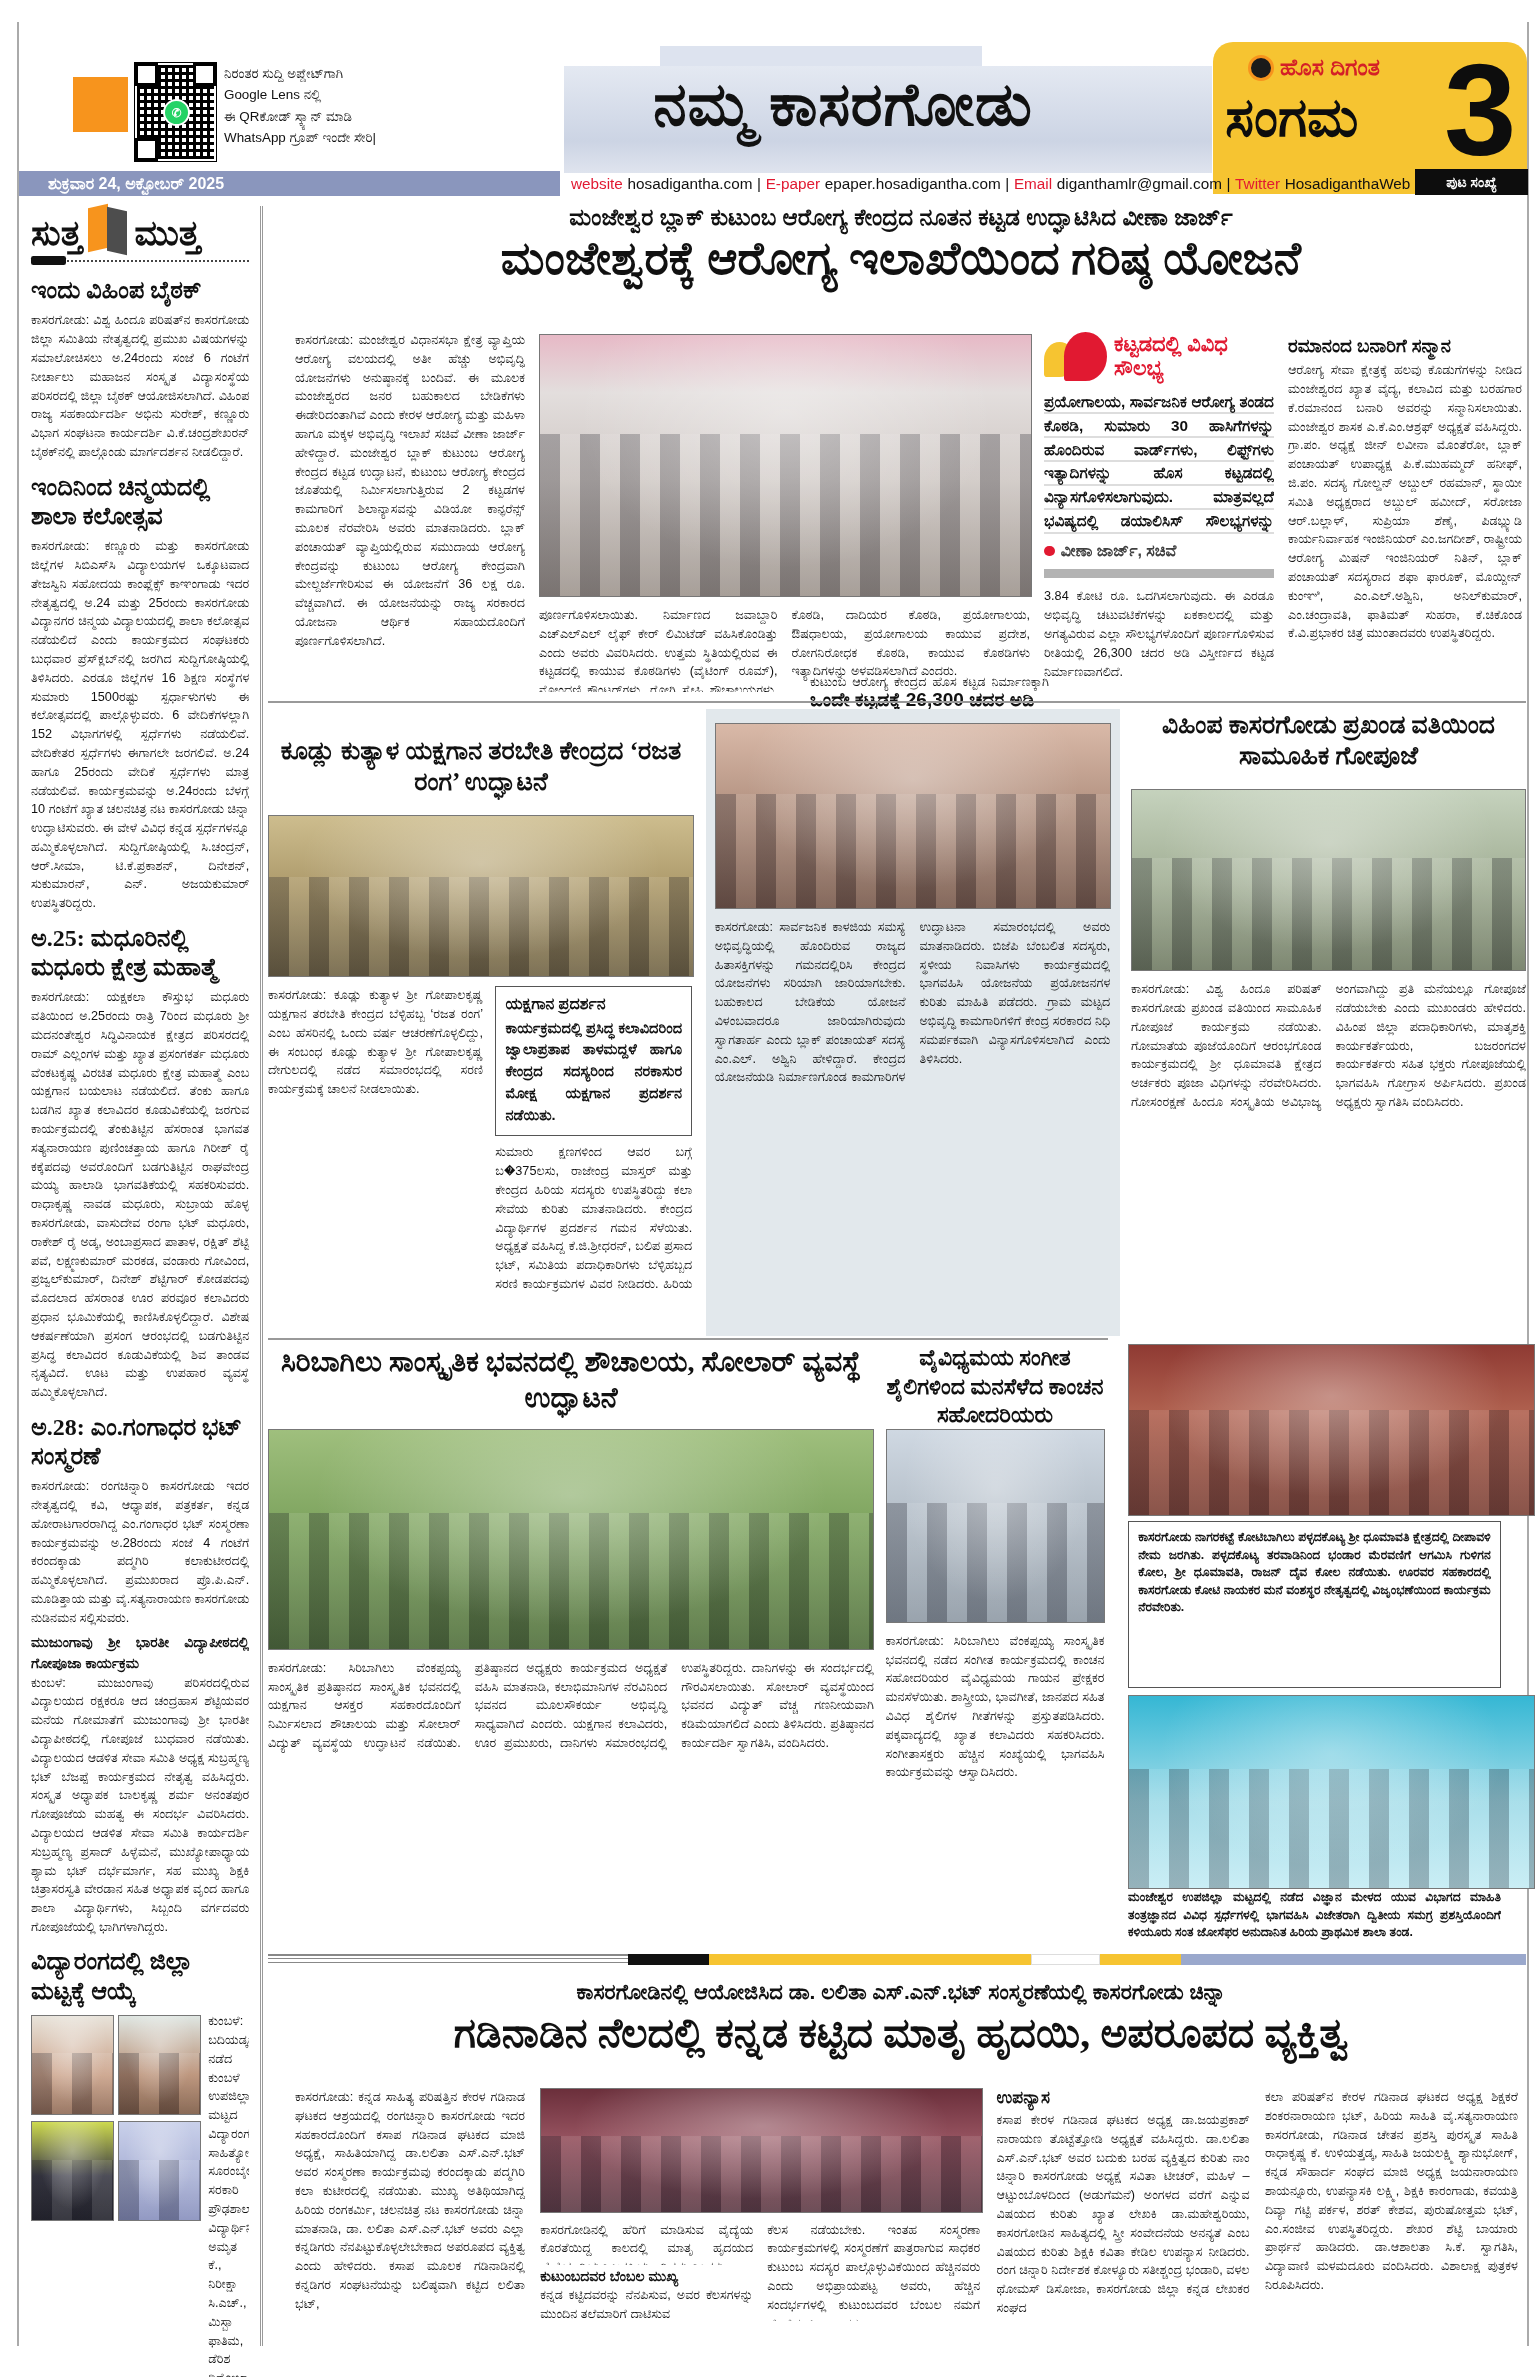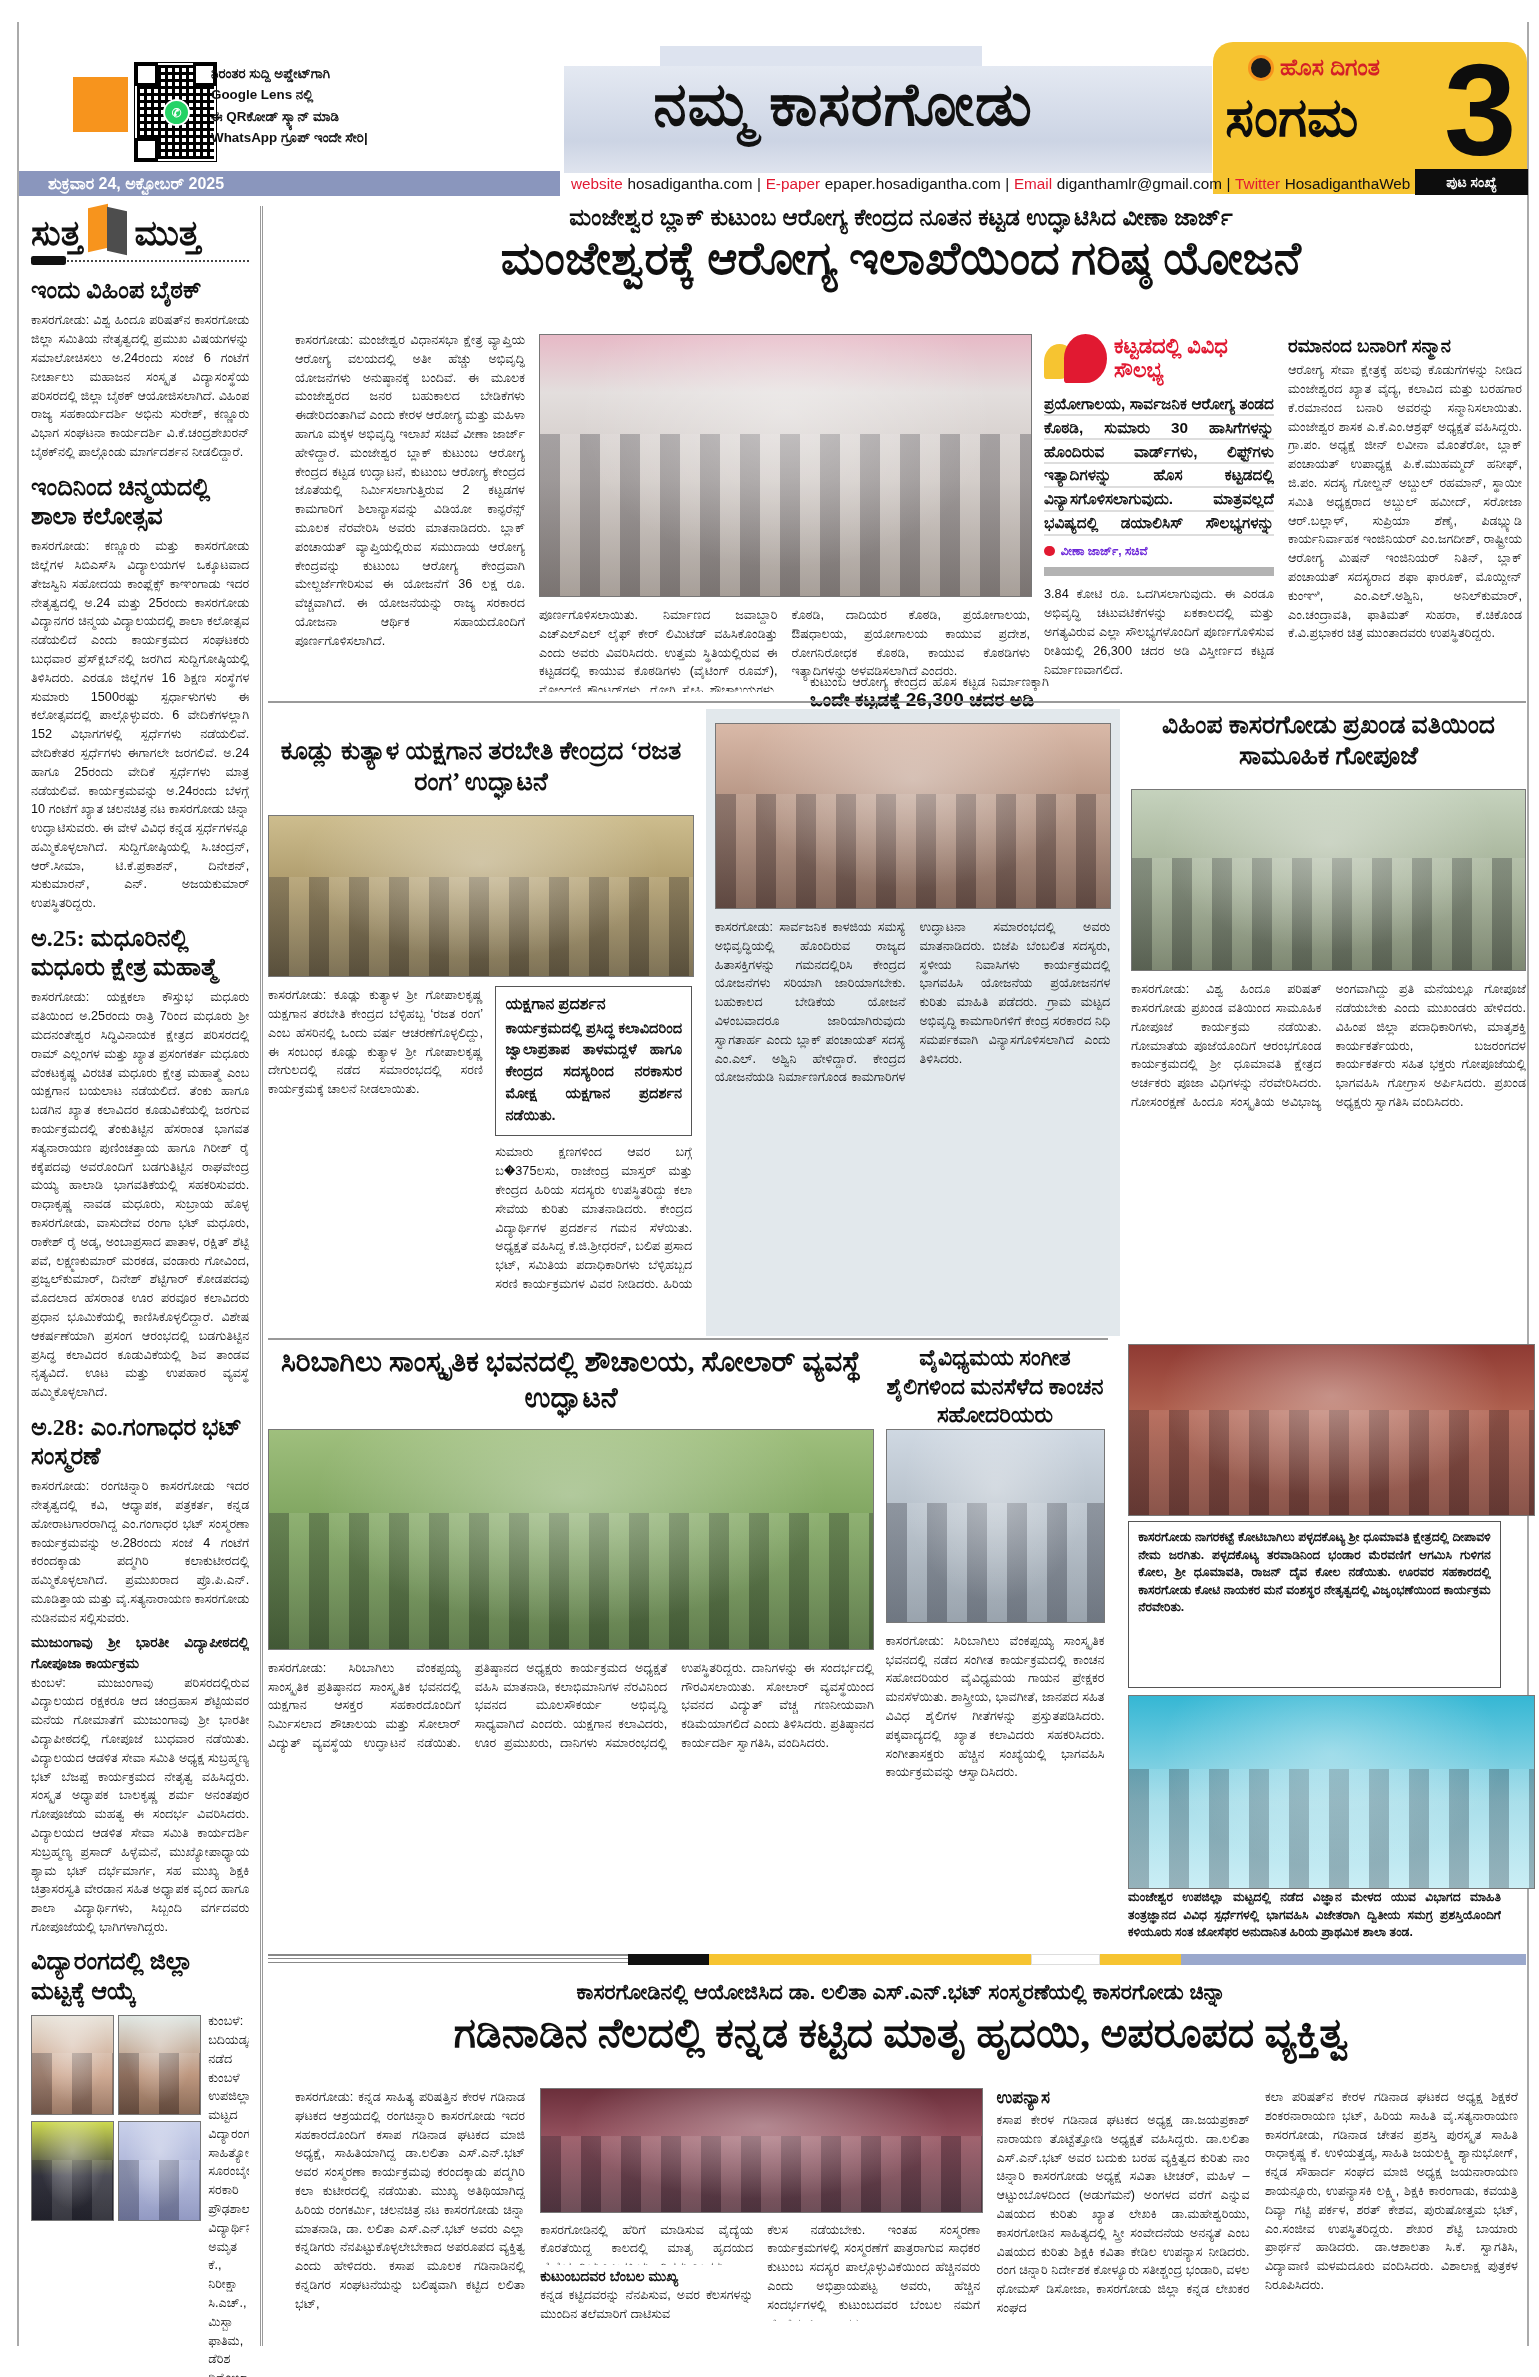--- a/index.html
+++ b/index.html
@@ -12,21 +12,21 @@
   
   .orange-sq{left:73px;top:77px;width:55px;height:55px;background:#f7941d;}
   .qr{left:135px;top:63px;width:77px;height:94px;background:
     repeating-linear-gradient(0deg,#000 0 3.1px,transparent 3.1px 7px),
     repeating-linear-gradient(90deg,#000 0 3.1px,#fff 3.1px 7px);
     border:2.3px solid #fff;outline:0.8px solid #000;position:absolute;}
   .qr-eye{position:absolute;width:17px;height:17px;border:3.1px solid #000;background:#fff;}
   .qr-center{position:absolute;left:26px;top:34px;width:23px;height:23px;border-radius:50%;
     background:#25d366;border:2.3px solid #fff;display:flex;align-items:center;justify-content:center;
     color:#fff;font-size:12.3px;font-weight:bold;}
-  .promo{left:211px;top:63px;width:261px;font-size:13.4px;font-weight:bold;line-height:1.6;}
+  .promo{left:224px;top:63px;width:261px;font-size:13.4px;font-weight:normal;line-height:1.6;}
   .masthead-band{left:564px;top:66px;width:648px;height:107px;
     background:linear-gradient(180deg,#e4e9f2 0%,#ccd4e4 70%,#dfe4ee 100%);}
   .masthead-band2{left:660px;top:46px;width:322px;height:23px;background:#dde3ef;}
   .masthead{left:475px;top:71px;width:736px;text-align:center;font-size:60px;font-weight:900;
     letter-spacing:0.8px;font-family:"Liberation Serif",serif;}
   .yellowbox{left:1213px;top:42px;width:314px;height:152px;background:#f6c431;
     border-radius:20px 20px 20px 0;}
   .brand{position:absolute;left:35px;top:12.3px;font-size:23px;font-weight:900;color:#d42027;
     display:flex;align-items:center;gap:6.1px;}
   .brand-dot{width:20px;height:20px;border-radius:50%;background:#1a1a1a;border:3.1px solid #f7941d;
@@ -81,21 +81,21 @@
   .grid4{display:grid;grid-template-columns:81px 81px;grid-gap:6.1px;float:left;margin:3.1px 9.2px 3.1px 0;}
   .grid4 .photo{width:81px;height:98px;}
   
   .qmark{position:relative;width:66px;height:54px;}
   .qmark i{position:absolute;border-radius:50% 50% 50% 3.1px;}
   .qmark i.y{left:0;top:10.7px;width:31px;height:35px;background:#f6c431;}
   .qmark i.r{left:20px;top:0;width:43px;height:49px;background:#e11931;}
   .qb-title{color:#e11931;font-size:21px;font-weight:900;}
   .qb-text{font-size:15.3px;font-weight:bold;line-height:1.55;text-align:justify;
     background:repeating-linear-gradient(180deg,transparent 0 22px,#ddd 22px 24px);}
-  .qb-attr{color:#6d28d9;font-size:12px;font-weight:900;display:flex;align-items:center;gap:6.1px;}
+  .qb-attr{color:#404040;font-size:16px;font-weight:900;display:flex;align-items:center;gap:6.1px;}
   .qb-attr u{width:10.7px;height:10.7px;border-radius:50%;background:#e11931;display:inline-block;}
   .graybar{height:9.2px;background:#b3b3b3;margin:9.2px 0;}
   .boxed{border:1.5px solid #555;padding:7.7px 9.2px;box-sizing:border-box;}
   .bx-head{font-size:16px;font-weight:900;margin-bottom:4.6px;font-family:"Liberation Serif",serif;}
   .bx-text{font-size:14.6px;font-weight:bold;line-height:1.5;text-align:justify;}
   .subhead{font-weight:900;font-size:14px;}
   .cols2{column-count:2;column-gap:14px;}
   .cols3{column-count:3;column-gap:14px;}
   .sep-stripes{background:repeating-linear-gradient(180deg,#888 0 1.5px,#fff 1.5px 3.8px);}
   .art2bg{background:#e2e8ec;padding:7.7px 9.2px;box-sizing:border-box;}

